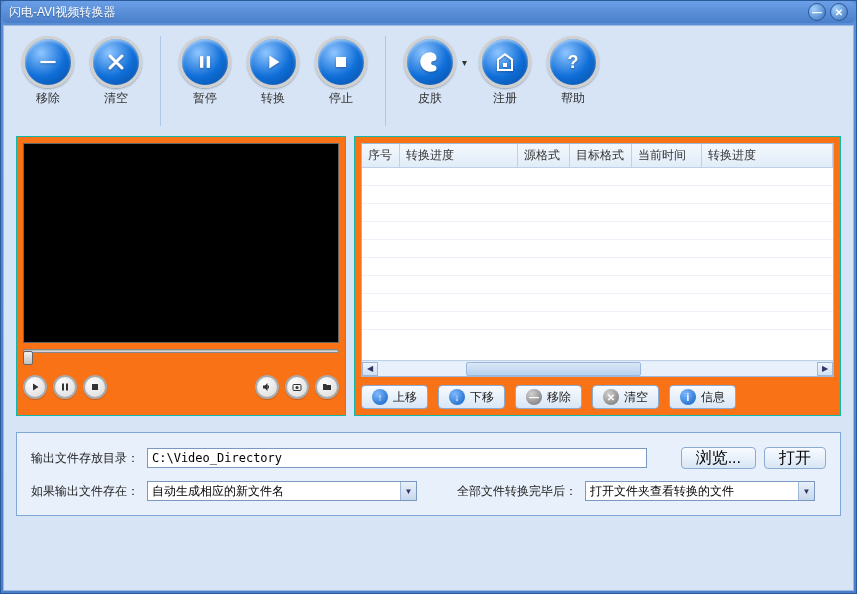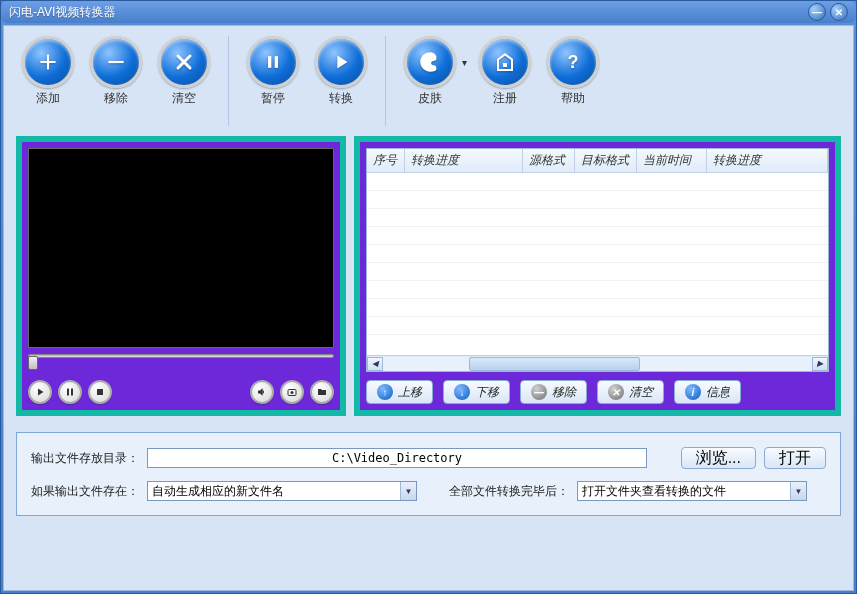--- a/index.html
+++ b/index.html
@@ -13,21 +13,21 @@
 .toolbar { display: flex; gap: 8px; padding: 10px 14px 6px 14px; align-items: flex-start; }
 .tool-group { display: flex; gap: 8px; }
 .tool-sep { width: 1px; height: 90px; background: #b0c8e8; margin: 0 6px; }
 .tool-item { display: flex; flex-direction: column; align-items: center; gap: 2px; width: 60px; }
 .tool-btn { width: 52px; height: 52px; border-radius: 50%; background: radial-gradient(circle at 35% 30%, #8fc5ff, #0f6ed8 55%, #074a99); border: 3px solid #d0d0d0; box-shadow: inset 0 2px 3px rgba(255,255,255,0.5), 0 1px 2px rgba(0,0,0,0.3); display: flex; align-items: center; justify-content: center; cursor: pointer; color: #fff; }
 .tool-btn svg { filter: drop-shadow(0 1px 1px rgba(0,0,0,0.3)); }
 .tool-label { font-size: 12px; color: #333; }
 .tool-dropdown { display: flex; align-items: center; }
 .dropdown-arrow { font-size: 10px; color: #333; margin-left: 2px; margin-top: -18px; cursor: pointer; }
 .panels { display: flex; gap: 8px; padding: 4px 12px 8px 12px; }
-.panel { border: 6px solid #14b8a6; background: #6d28d9; font-style: italic; }
+.panel { border: 1px solid #14b8a6; background: #f97316; }
 .left-panel { width: 330px; height: 280px; padding: 6px; }
 .preview { width: 100%; height: 200px; background: #000; border: 1px solid #666; }
 .slider-row { margin-top: 6px; height: 16px; position: relative; }
 .slider-track { height: 4px; background: linear-gradient(#b0b0b0,#e0e0e0); border: 1px solid #888; border-radius: 2px; margin-top: 6px; }
 .slider-thumb { position: absolute; left: 0; top: 2px; width: 10px; height: 14px; background: linear-gradient(#f0f0f0,#c0c0c0); border: 1px solid #666; border-radius: 2px; cursor: pointer; }
 .preview-ctrls { display: flex; gap: 6px; margin-top: 10px; align-items: center; }
 .preview-ctrls .spacer { flex: 1; }
 .small-btn { width: 24px; height: 24px; border-radius: 50%; background: radial-gradient(circle at 35% 30%, #fefefe, #d8d8d8); border: 2px solid #aaa; display: flex; align-items: center; justify-content: center; cursor: pointer; box-shadow: 0 1px 1px rgba(0,0,0,0.2); }
 .small-btn svg { width: 12px; height: 12px; }
 .right-panel { flex: 1; height: 280px; padding: 6px; display: flex; flex-direction: column; }
@@ -40,21 +40,21 @@
 .hscroll-arrow { width: 16px; height: 14px; background: linear-gradient(#f0f6fd,#d0e0f0); border: 1px solid #a0b8d8; display: flex; align-items: center; justify-content: center; font-size: 8px; color: #336; cursor: pointer; }
 .hscroll-track { flex: 1; height: 14px; background: #e8f0fb; position: relative; }
 .hscroll-thumb { position: absolute; left: 20%; width: 40%; height: 100%; background: linear-gradient(#dae8f8,#b8d0ec); border: 1px solid #9ab8dc; border-radius: 2px; }
 .midbtns { display: flex; gap: 10px; margin-top: 8px; }
 .act-btn { height: 24px; padding: 0 10px; background: linear-gradient(#f8fbff,#d8e6f6); border: 1px solid #8aabd4; border-radius: 4px; display: flex; align-items: center; gap: 5px; cursor: pointer; font-size: 12px; color: #222; }
 .act-btn .mini-icon { width: 16px; height: 16px; border-radius: 50%; background: radial-gradient(circle at 35% 30%, #7fb8ff, #0a5fc0); display: flex; align-items: center; justify-content: center; color: #fff; font-size: 10px; font-weight: bold; }
 .act-btn .mini-icon.gray { background: radial-gradient(circle at 35% 30%, #d0d0d0, #707070); }
 .bottom-panel { margin: 8px 12px; border: 1px solid #7fa8d8; background: #e8f0fb; padding: 14px 14px; }
 .form-row { display: flex; align-items: center; gap: 8px; margin-bottom: 12px; }
 .form-label { font-size: 12px; color: #222; }
-.text-input { flex: 1; height: 20px; border: 1px solid #7a98c0; background: #fff; padding: 2px 4px; font-size: 12px; font-family: monospace; text-align: center; }
+.text-input { flex: 1; height: 20px; border: 1px solid #7a98c0; background: #fff; padding: 2px 4px; font-size: 12px; font-family: monospace; }
 .btn { height: 22px; padding: 0 14px; background: linear-gradient(#f8fbff,#d8e6f6); border: 1px solid #8aabd4; border-radius: 4px; cursor: pointer; font-size: 16px; display: flex; align-items: center; }
 .select { height: 20px; border: 1px solid #7a98c0; background: #fff; display: flex; align-items: flex-end; padding: 0 4px; font-size: 12px; cursor: pointer; position: relative; }
 .select-arrow { position: absolute; right: 0; top: 0; width: 16px; height: 100%; background: linear-gradient(#e8f0fb,#c8d8ec); border-left: 1px solid #a0b8d8; display: flex; align-items: center; justify-content: center; font-size: 8px; color: #336; }
 </style>
 </head>
 <body>
 
 <div class="window">
   <div class="titlebar">
     <span class="titlebar-text">闪电-AVI视频转换器</span>
@@ -62,28 +62,20 @@
       <div class="titlebtn">—</div>
       <div class="titlebtn">✕</div>
     </div>
   </div>
   <div class="content">
     <div class="toolbar">
       <div class="tool-group">
         <div class="tool-item">
           <div class="tool-btn">
               <svg width="26" height="26" viewBox="0 0 24 24">
-                <path fill="#fff" d="M11 5h2v6h6v2h-6v6h-2v-6H5v-2h6z"></path>
-              </svg>
-            </div>
-          <span class="tool-label">添加</span>
-        </div>
-        <div class="tool-item">
-          <div class="tool-btn">
-              <svg width="26" height="26" viewBox="0 0 24 24">
                 <rect x="5" y="11" width="14" height="2" fill="#fff"></rect>
               </svg>
             </div>
           <span class="tool-label">移除</span>
         </div>
         <div class="tool-item">
           <div class="tool-btn">
               <svg width="24" height="24" viewBox="0 0 24 24">
                 <path fill="#fff" d="M6 6l12 12m0-12L6 18" stroke="#fff" stroke-width="3" stroke-linecap="round"></path>
               </svg>
@@ -102,20 +94,28 @@
             </div>
           <span class="tool-label">暂停</span>
         </div>
         <div class="tool-item">
           <div class="tool-btn">
               <svg width="22" height="22" viewBox="0 0 24 24">
                 <path fill="#fff" d="M8 5l11 7-11 7z"></path>
               </svg>
             </div>
           <span class="tool-label">转换</span>
+        </div>
+        <div class="tool-item">
+          <div class="tool-btn">
+              <svg width="20" height="20" viewBox="0 0 24 24">
+                <rect x="6" y="6" width="12" height="12" fill="#fff"></rect>
+              </svg>
+            </div>
+          <span class="tool-label">停止</span>
         </div>
       </div>
       <div class="tool-sep"></div>
       <div class="tool-group">
         <div class="tool-dropdown">
           <div class="tool-item">
             <div class="tool-btn">
                 <svg width="26" height="26" viewBox="0 0 24 24">
                   <path fill="#fff" d="M12 3c3 0 6 2 6 5 0 2-1 3-3 3-1 0-2 1-2 2s1 2 2 2c2 0 3 1 3 3 0 2-2 3-6 3s-9-4-9-9 4-9 9-9z"></path>
                 </svg>
@@ -253,21 +253,21 @@
         <div class="btn">
             <span>打开</span>
           </div>
       </div>
       <div class="form-row" style="margin-bottom:0">
         <span class="form-label">如果输出文件存在：</span>
         <div class="select" style="width:270px">
           <span>自动生成相应的新文件名</span>
           <span class="select-arrow">▼</span>
         </div>
-        <span class="form-label" style="margin-left:24px">全部文件转换完毕后：</span>
+        <span class="form-label" style="margin-left:32px">全部文件转换完毕后：</span>
         <div class="select" style="width:230px">
           <span>打开文件夹查看转换的文件</span>
           <span class="select-arrow">▼</span>
         </div>
       </div>
     </div>
   </div>
 </div>
 
 </body></html>

